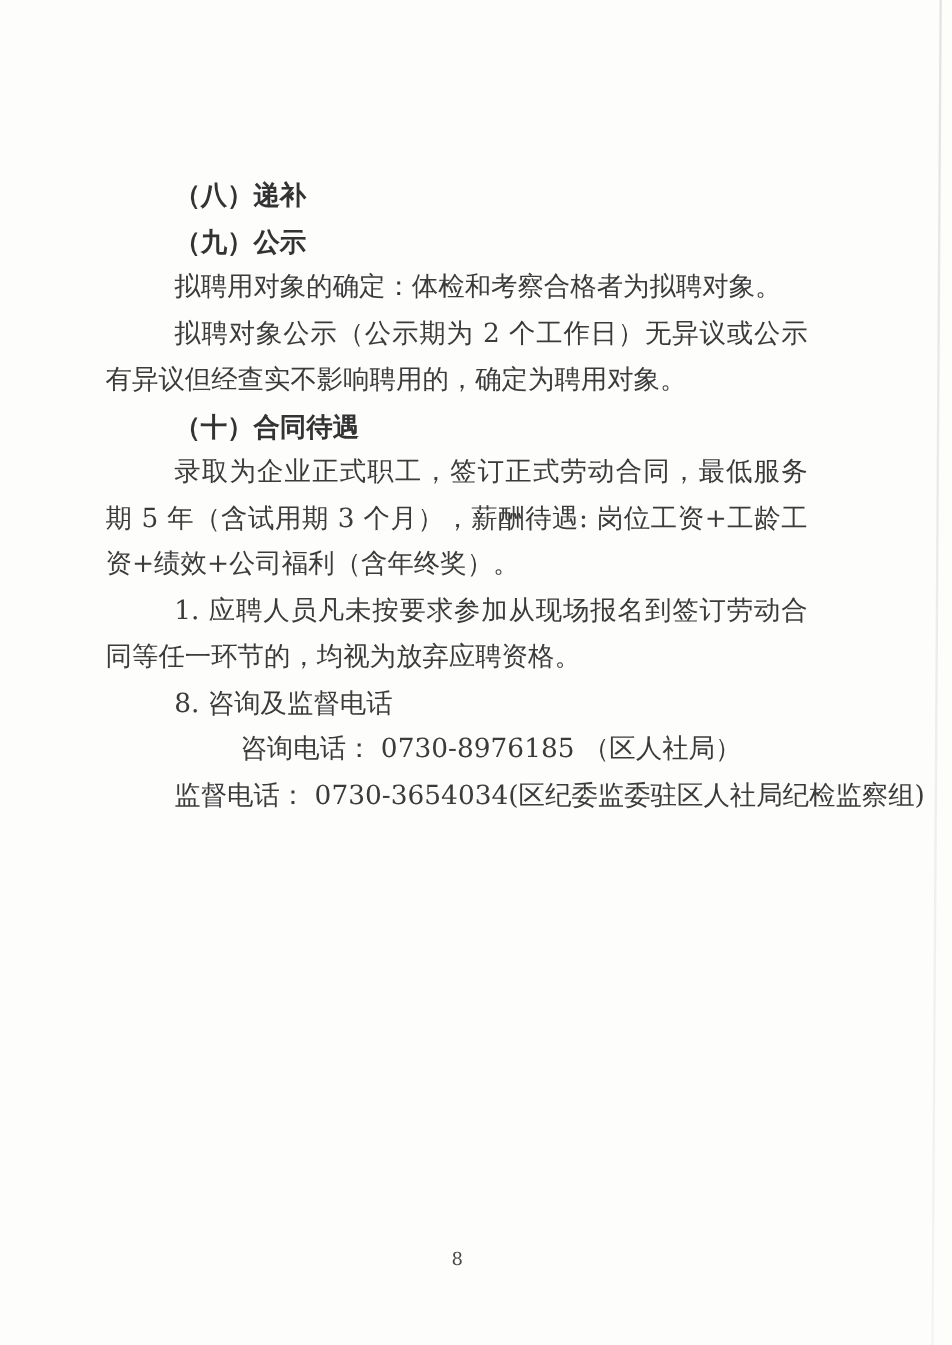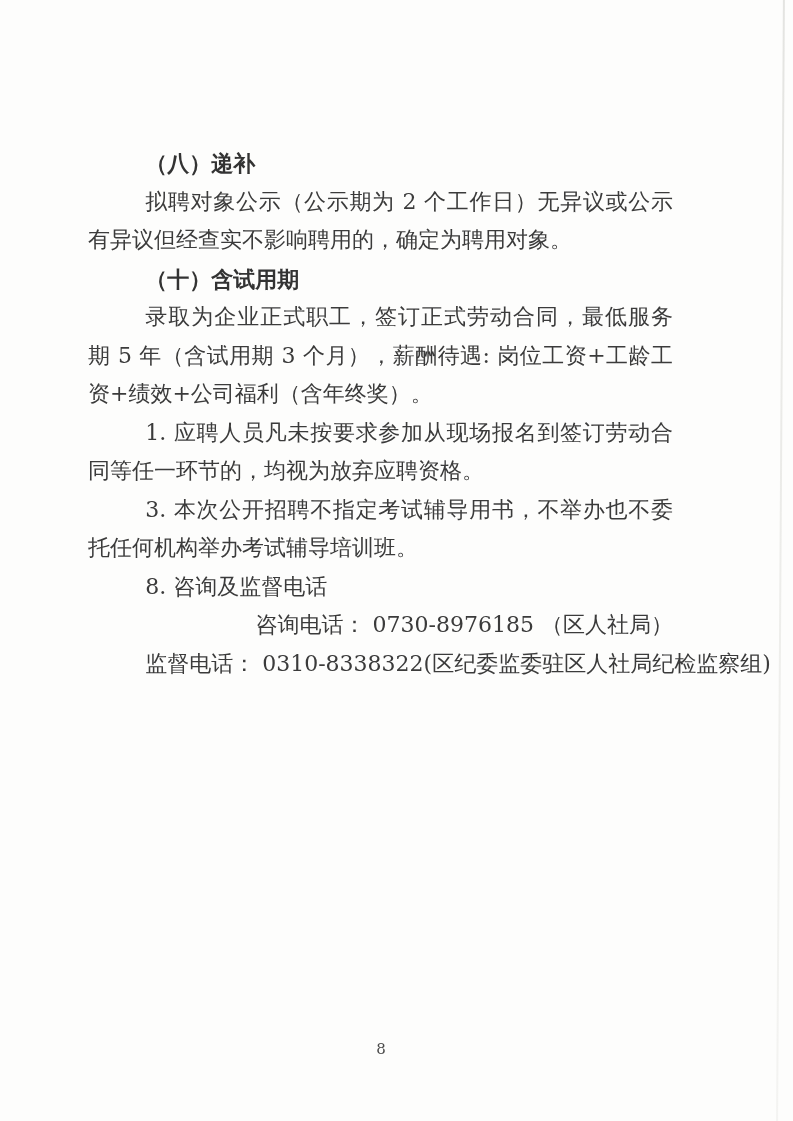--- a/index.html
+++ b/index.html
@@ -29,21 +29,21 @@
 
   .blk { text-indent: 2.6em; }
 
   .h {
     font-weight: bold;
     color: var(--heading-color, #333333);
   }
 
   .tight {
     white-space: nowrap;
-    text-align: right;
+    text-align: center;
   }
 
   .pagenum {
     position: absolute;
     left: 368px;
     top: 1040px;
     width: 26px;
     text-align: center;
     font-size: 15px;
     color: #4a4a4a;
@@ -63,25 +63,26 @@
 </style>
 </head>
 <body>
 
 <div class="page">
 
   <div class="scan-edge"></div>
 
   <div class="doc-body">
     <p class="blk h">（八）递补</p>
+    <p class="blk h">（九）公示</p>
+    <p class="blk">拟聘用对象的确定：体检和考察合格者为拟聘对象。</p>
     <p class="blk">拟聘对象公示（公示期为 2 个工作日）无异议或公示有异议但经查实不影响聘用的，确定为聘用对象。</p>
-    <p class="blk h">（十）含试用期</p>
+    <p class="blk h">（十）合同待遇</p>
     <p class="blk">录取为企业正式职工，签订正式劳动合同，最低服务期 5 年（含试用期 3 个月），薪酬待遇: 岗位工资+工龄工资+绩效+公司福利（含年终奖）。</p>
     <p class="blk">1. 应聘人员凡未按要求参加从现场报名到签订劳动合同等任一环节的，均视为放弃应聘资格。</p>
-    <p class="blk">3. 本次公开招聘不指定考试辅导用书，不举办也不委托任何机构举办考试辅导培训班。</p>
     <p class="blk">8. 咨询及监督电话</p>
     <p class="blk tight">咨询电话：  0730-8976185 （区人社局）</p>
-    <p class="blk tight">监督电话： 0310-8338322(区纪委监委驻区人社局纪检监察组)</p>
+    <p class="blk tight">监督电话： 0730-3654034(区纪委监委驻区人社局纪检监察组)</p>
   </div>
 
   <div class="pagenum">8</div>
 
 </div>
 
 </body></html>

